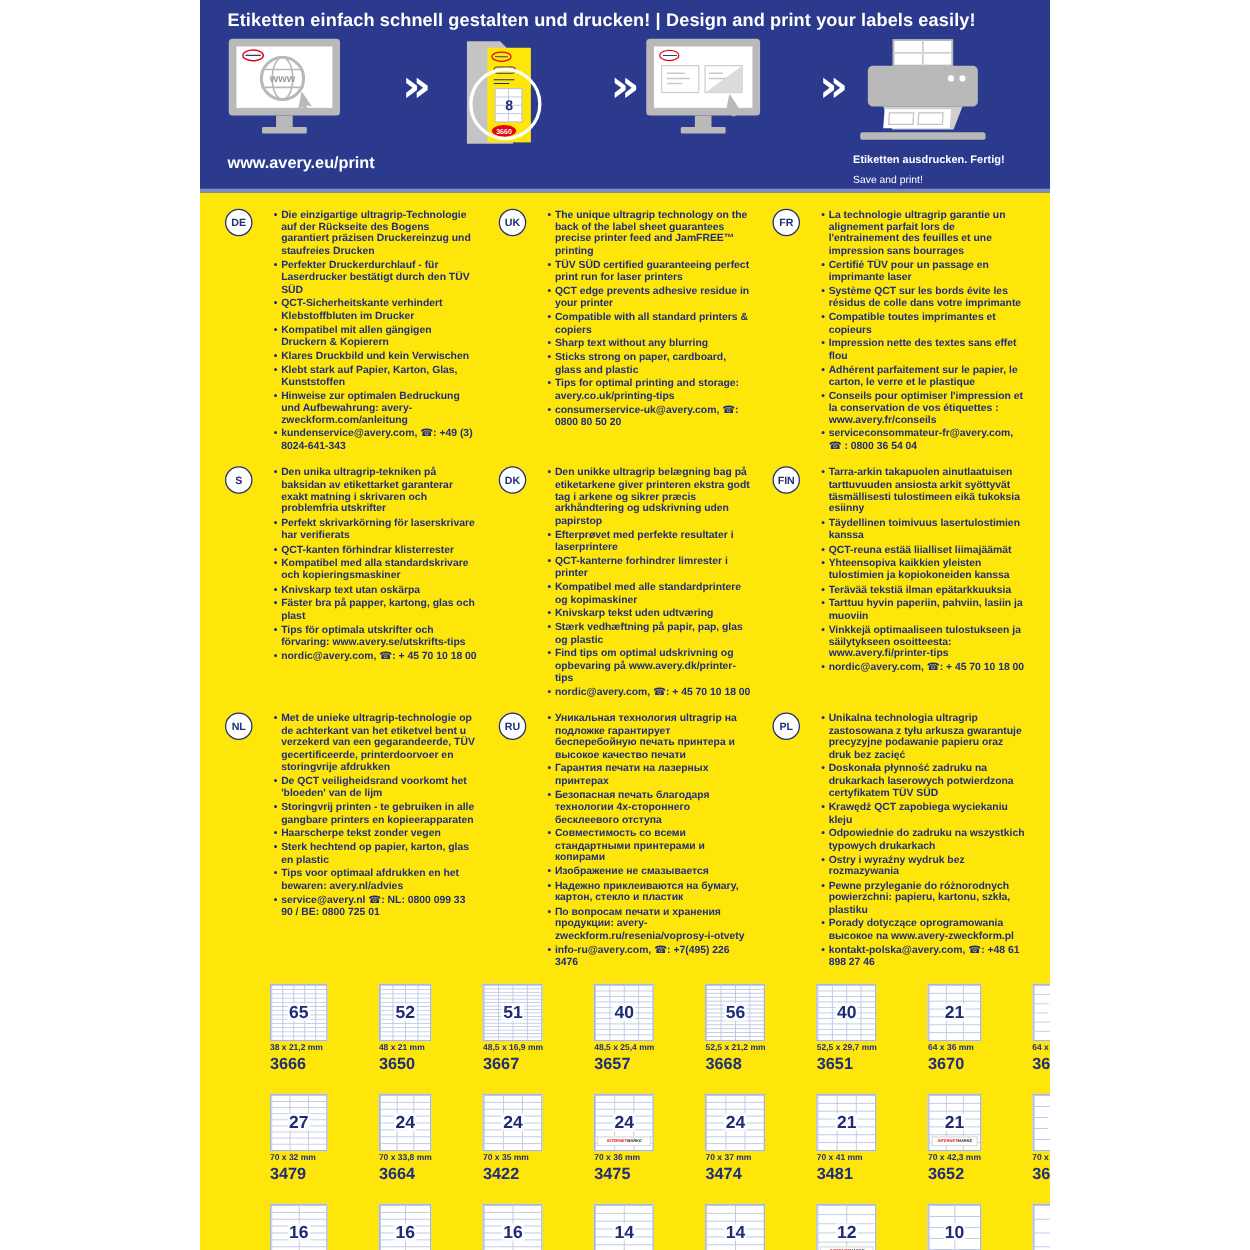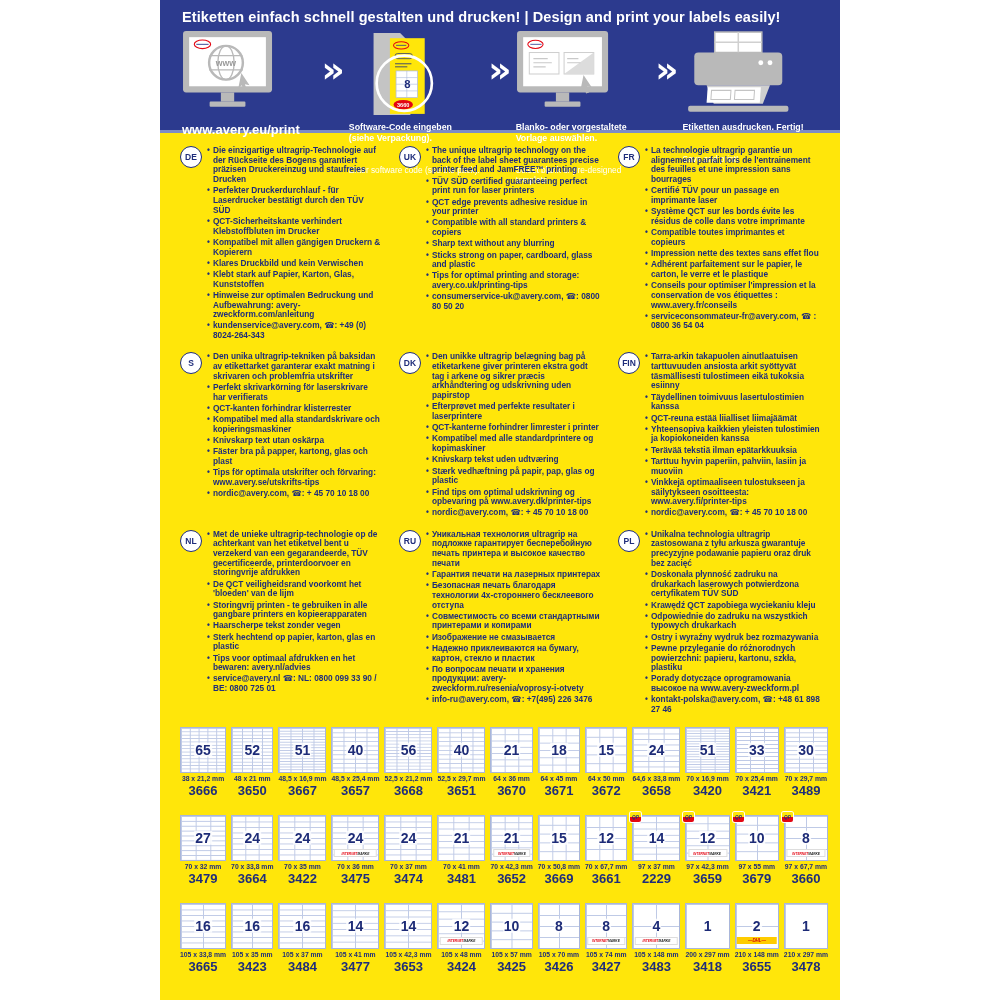--- a/index.html
+++ b/index.html
@@ -1,46 +1,46 @@
 <!DOCTYPE html>
 <html><head>
 <meta charset="utf-8">
 <style>
   html,body{margin:0;padding:0;}
   body{width:1000px;height:1000px;background:#fff;font-family:"Liberation Sans","DejaVu Sans",sans-serif;}
   .page{position:relative;width:1000px;height:1000px;background:#fff;overflow:hidden;}
   .doc{position:absolute;left:160px;top:0;width:680px;height:1000px;background:#ffe60a;overflow:hidden;}
 
   
-  .banner{height:133px;background:#2c3a8e;box-sizing:border-box;padding:9px 22px 0;border-bottom:3px solid #7e8cc6;color:#fff;}
+  .banner{height:154px;background:#2c3a8e;box-sizing:border-box;padding:9px 22px 0;border-bottom:3px solid #7e8cc6;color:#fff;}
   .banner-title{font-size:14.5px;font-weight:bold;letter-spacing:.1px;}
   .steps{display:flex;align-items:flex-start;margin-top:5px;}
   .step{flex:1;display:flex;flex-direction:column;min-width:0;}
   .step-icon{height:90px;display:flex;align-items:flex-start;}
   .step-icon svg{height:88px;}
   .step-arrow{font-size:36px;font-weight:bold;color:#fff;line-height:80px;padding:0 4px;flex:none;font-family:"DejaVu Sans",sans-serif;}
   .step-caption{margin-top:2px;}
   .cap-de{font-size:8.8px;font-weight:bold;line-height:1.25;}
   .cap-en{font-size:8.3px;line-height:1.25;}
-  .cap-en.first{margin-top:21px;}
+  .cap-en.first{margin-top:5px;}
   .step-caption.url .cap-de{font-size:13px;}
 
   
   .sections{padding:13px 20px 0;display:grid;grid-template-columns:repeat(3,1fr);column-gap:17px;row-gap:10px;}
-  .section{display:flex;gap:5px;align-items:flex-start;}
+  .section{display:flex;gap:17px;align-items:flex-start;}
   .lang-badge{width:20px;height:20px;border:1.7px solid #1f2d7b;border-radius:50%;background:#fff;color:#1f2d7b;
     font-weight:bold;font-size:8.5px;display:flex;align-items:center;justify-content:center;flex:none;}
   .bullets{color:#1f2d7b;font-size:8.3px;line-height:1.17;font-weight:bold;min-width:0;}
   .bullet{display:flex;gap:3px;margin-bottom:1.5px;}
   .bullet .dot{flex:none;}
   .bullet.contact{margin-top:1px;}
 
   
   .labels{margin-top:11px;padding:0 20px;display:grid;grid-template-columns:repeat(13,1fr);column-gap:5px;row-gap:16px;}
-  .tile{text-align:center;position:relative;}
+  .tile{text-align:left;position:relative;margin-left:36px;}
   .mini{position:relative;height:46px;background:#fff;border:1px solid #a9b6da;box-sizing:border-box;
     background-image:linear-gradient(to right,#bfcae6 1px,transparent 1px),linear-gradient(to bottom,#bfcae6 1px,transparent 1px);
     background-size:calc(100%/var(--c)) 100%,100% calc(100%/var(--r));}
   .num{position:absolute;left:50%;top:50%;transform:translate(-50%,-52%);font-weight:bold;color:#1d2b77;
     font-size:14px;line-height:1;background:rgba(255,255,255,.82);padding:0 1px;}
   .dim{font-size:6.8px;font-weight:bold;color:#1f2d7b;margin-top:2px;line-height:1.2;white-space:nowrap;}
   .code{font-size:13px;font-weight:bold;color:#1f2d7b;line-height:1.2;}
   .qpb{position:absolute;top:-4px;left:-3px;width:11px;height:10px;border-radius:2px;
     background:linear-gradient(#ffe60a 55%,#e30613 45%);box-shadow:0 0 0 1px #fff;
     display:flex;align-items:center;justify-content:center;overflow:hidden;}
@@ -93,49 +93,39 @@
                 <rect x="45" y="23" width="17" height="5" rx="2.5" fill="none" stroke="#1f2d7b" stroke-width=".7"></rect>
                 <path d="M45 33h16M45 36h12" stroke="#1f2d7b" stroke-width=".8"></path>
                 <rect x="46" y="40" width="21" height="26" fill="#fff" stroke="#aebadd" stroke-width=".7"></rect>
                 <path d="M56.5 40v26M46 46.5h21M46 53h21M46 59.5h21" stroke="#aebadd" stroke-width=".6"></path>
                 <text x="57" y="57" text-anchor="middle" font-size="11" font-weight="bold" fill="#1f2d7b">8</text>
                 <ellipse cx="53" cy="73" rx="9.5" ry="4.6" fill="#e30613"></ellipse>
                 <text x="53" y="75.5" text-anchor="middle" font-size="5.5" font-weight="bold" fill="#fff">3660</text>
                 <circle cx="54" cy="52" r="27" fill="none" stroke="#fff" stroke-width="2.6"></circle>
               </svg>
             </div>
-            <div class="step-caption">
-              <div class="cap-de">Software-Code eingeben</div>
-              <div class="cap-de">(siehe Verpackung).</div>
-              <div class="cap-en first">Enter software code (see the pack).</div>
-            </div>
           </div>
           <div class="step-arrow">»</div>
           <div class="step">
             <div class="step-icon">
               <svg viewBox="0 0 96 86">
                 <rect x="1" y="1" width="89" height="60" rx="3" fill="#b9b9b9"></rect>
                 <rect x="7" y="7" width="77" height="48" fill="#fff"></rect>
                 <ellipse cx="19" cy="14" rx="7.5" ry="4" fill="none" stroke="#e30613" stroke-width="1"></ellipse>
                 <path d="M14 14h11" stroke="#2c3a8e" stroke-width=".8"></path>
                 <rect x="13" y="22" width="29" height="21" fill="#fff" stroke="#cfcfcf"></rect>
                 <path d="M17 28h14M17 32h18M17 36h12" stroke="#c9c9c9" stroke-width="1.2"></path>
                 <rect x="47" y="22" width="29" height="21" fill="#fff" stroke="#cfcfcf"></rect>
                 <path d="M47 43L76 22v21z" fill="#dcdcdc"></path>
                 <path d="M50 28h11M50 32h13" stroke="#c9c9c9" stroke-width="1.2"></path>
                 <path d="M66 44l8 12-4.5-1 2 6-3 1-2-6-3.5 3z" fill="#b9b9b9"></path>
                 <rect x="39" y="61" width="13" height="9" fill="#b9b9b9"></rect>
                 <rect x="28" y="70" width="35" height="5" rx="1" fill="#b9b9b9"></rect>
               </svg>
             </div>
-            <div class="step-caption">
-              <div class="cap-de">Blanko- oder vorgestaltete</div>
-              <div class="cap-de">Vorlage auswählen.</div>
-              <div class="cap-en first">Select blank or pre-designed template.</div>
-            </div>
           </div>
           <div class="step-arrow">»</div>
           <div class="step">
             <div class="step-icon">
               <svg viewBox="0 0 110 86">
                 <rect x="32" y="2" width="46" height="20" fill="#fff" stroke="#b9b9b9" stroke-width="1.5"></rect>
                 <path d="M55 2v20M32 12h46" stroke="#d0d0d0" stroke-width="1.5"></path>
                 <rect x="12" y="22" width="86" height="32" rx="4" fill="#b9b9b9"></rect>
                 <circle cx="77" cy="32" r="2.4" fill="#fff"></circle>
                 <circle cx="86" cy="32" r="2.4" fill="#fff"></circle>
@@ -181,21 +171,21 @@
             <div class="bullet">
               <span class="dot">•</span>
               <span>Klebt stark auf Papier, Karton, Glas, Kunststoffen</span>
             </div>
             <div class="bullet">
               <span class="dot">•</span>
               <span>Hinweise zur optimalen Bedruckung und Aufbewahrung: avery-zweckform.com/anleitung</span>
             </div>
             <div class="bullet contact">
               <span class="dot">•</span>
-              <span>kundenservice@avery.com, ☎: +49 (0) 8024-264-343</span>
+              <span>kundenservice@avery.com, ☎: +49 (3) 8024-641-343</span>
             </div>
           </div>
         </div>
         <div class="section">
           <div class="lang-badge">UK</div>
           <div class="bullets">
             <div class="bullet">
               <span class="dot">•</span>
               <span>The unique ultragrip technology on the back of the label sheet guarantees precise printer feed and JamFREE™ printing</span>
             </div>

